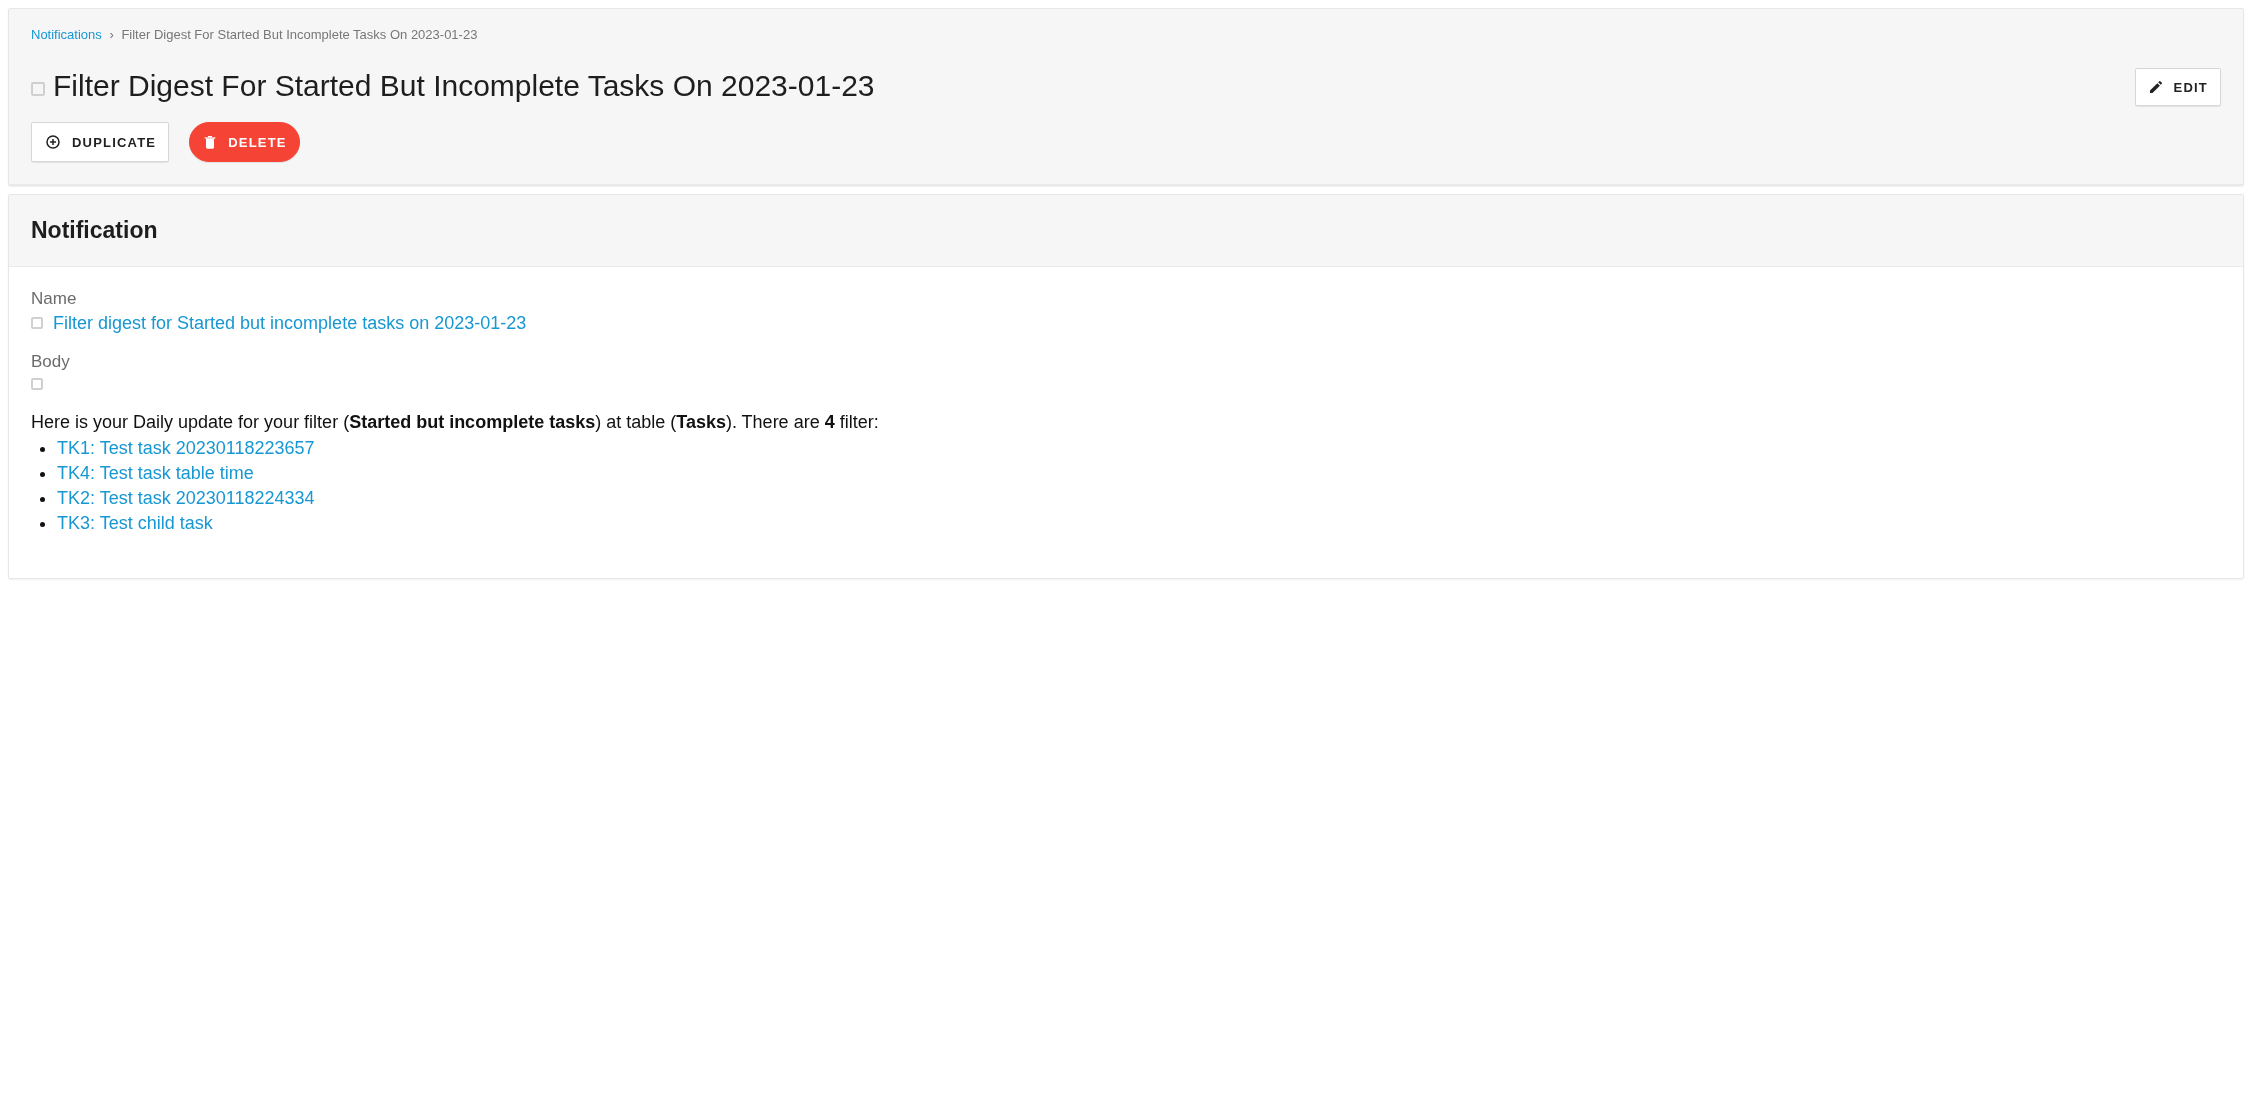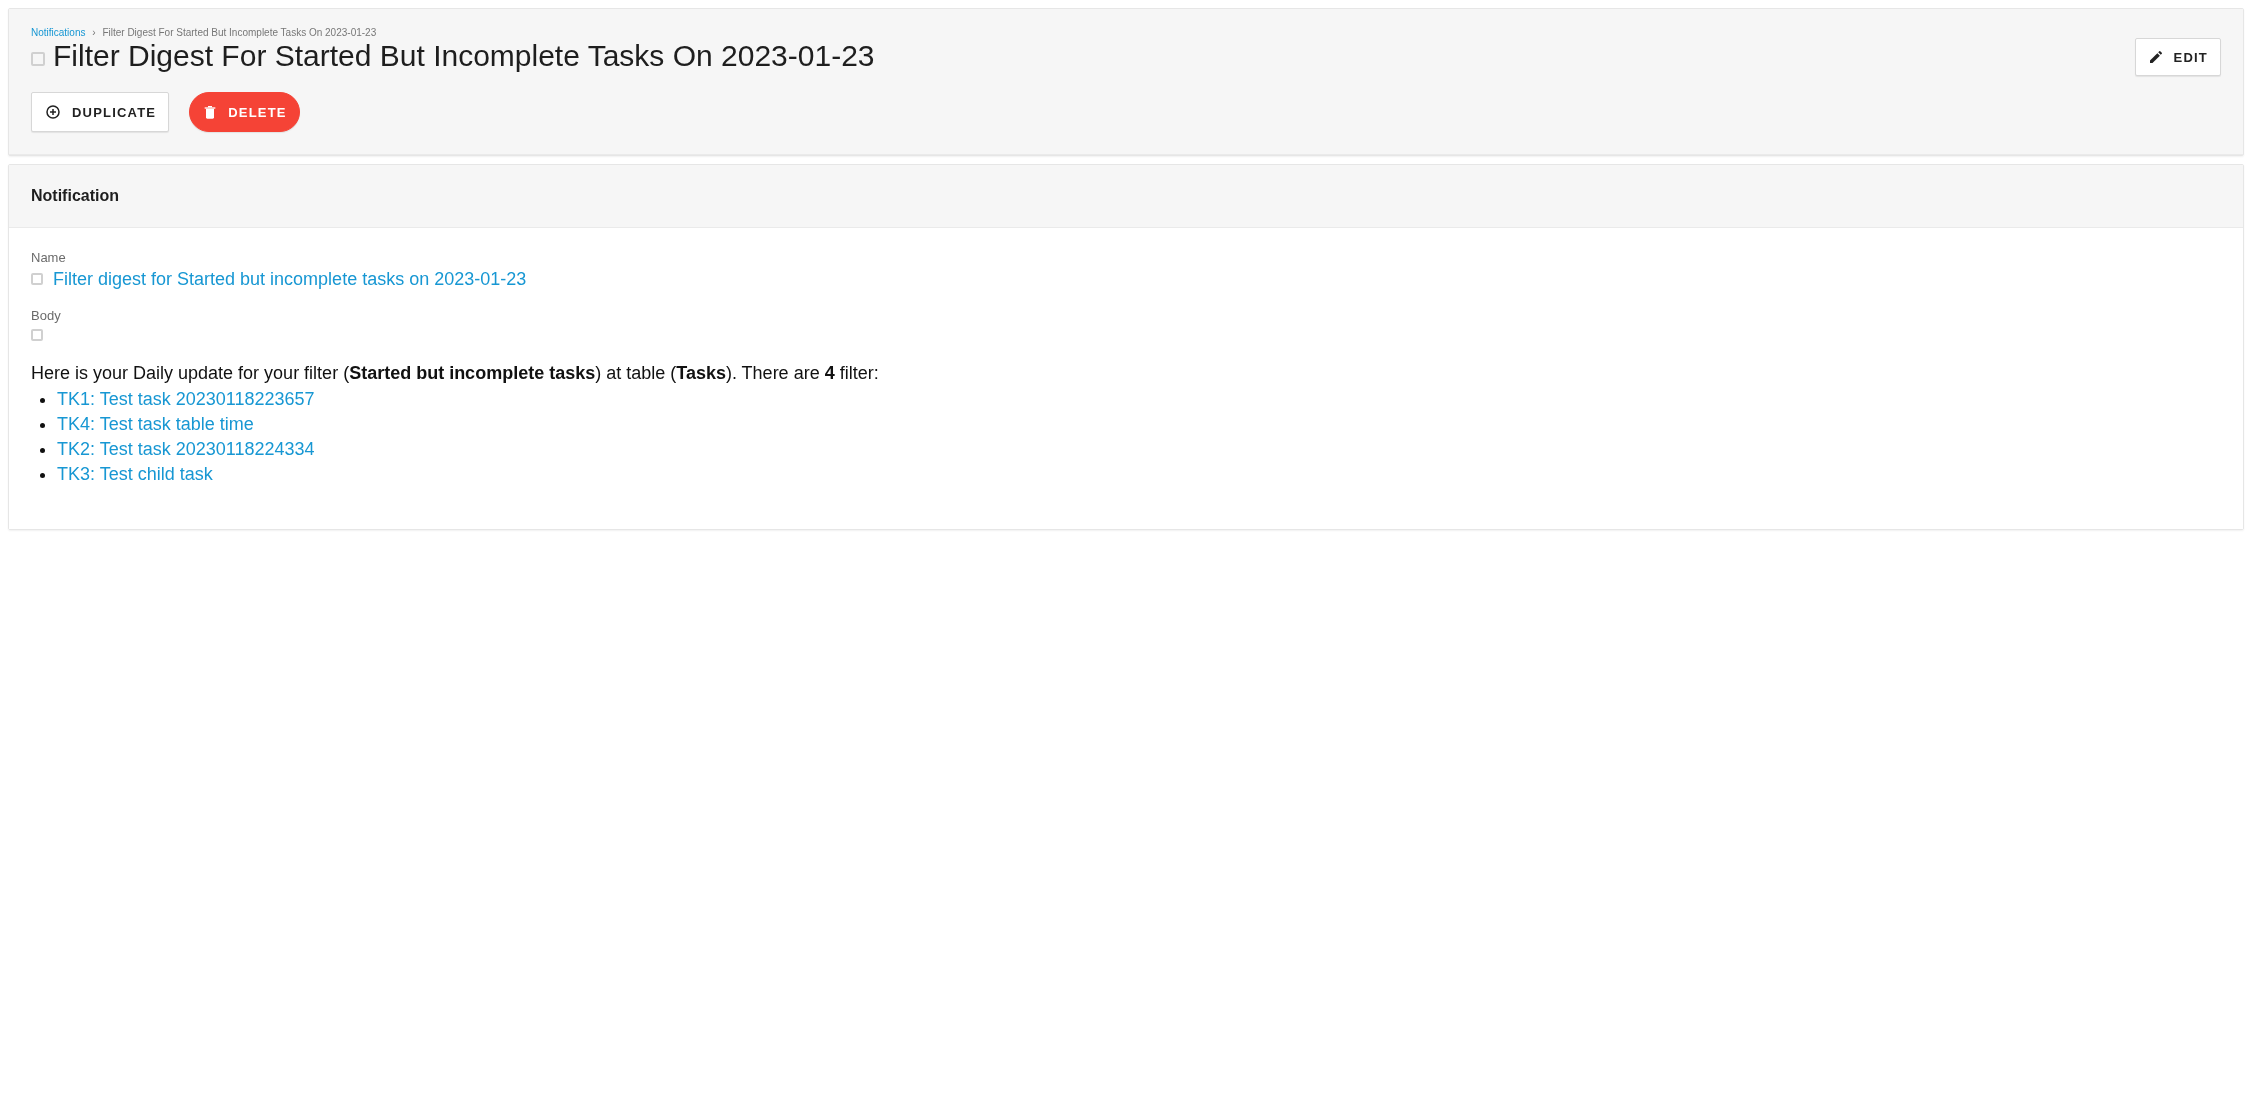--- a/index.html
+++ b/index.html
@@ -14,23 +14,23 @@
     border: 1px solid #e6e6e6;
     border-radius: 2px;
     box-shadow: 0 1px 2px rgba(0,0,0,0.06);
   }
   .panel-header {
     background: #f6f6f6;
     padding: 18px 22px 22px 22px;
     border-bottom: 1px solid #eaeaea;
   }
   .breadcrumb {
-    font-size: 10px;
+    font-size: 13px;
     color: #777;
-    margin-bottom: 0;
+    margin-bottom: 26px;
   }
   .breadcrumb a { color: #1797d3; text-decoration: none; cursor: pointer; }
   .breadcrumb .sep { color: #777; padding: 0 4px; }
   .title-row {
     display: flex;
     align-items: flex-start;
     justify-content: space-between;
     gap: 24px;
   }
   .title-wrap { display: flex; align-items: center; gap: 8px; }
@@ -67,27 +67,27 @@
   .btn-danger {
     background: #f54336;
     border-color: #f54336;
     color: #fff;
     border-radius: 20px;
   }
   .actions { margin-top: 16px; display: flex; gap: 20px; }
   .section-header {
     background: #f6f6f6;
     padding: 22px;
-    font-size: 16px;
+    font-size: 23px;
     font-weight: 700;
     color: #1e1e1e;
     border-bottom: 1px solid #eaeaea;
   }
   .section-body { background: #fff; padding: 22px 22px 40px 22px; }
-  .field-label { font-size: 13px; color: #6b6b6b; margin-bottom: 4px; }
+  .field-label { font-size: 17px; color: #6b6b6b; margin-bottom: 4px; }
   .field-value { margin-bottom: 18px; }
   .link { color: #1797d3; text-decoration: none; font-size: 18px; cursor: pointer; }
   .body-text p { font-size: 18px; color: #111; margin-bottom: 22px; line-height: 1.3; }
   .body-text ul { padding-left: 26px; }
   .body-text li { font-size: 18px; margin: 4px 0; }
   .body-text li::marker { color: #111; }
   .inline-box {
     width: 12px; height: 12px;
     border: 2px solid #d0d0d0;
     border-radius: 2px;

